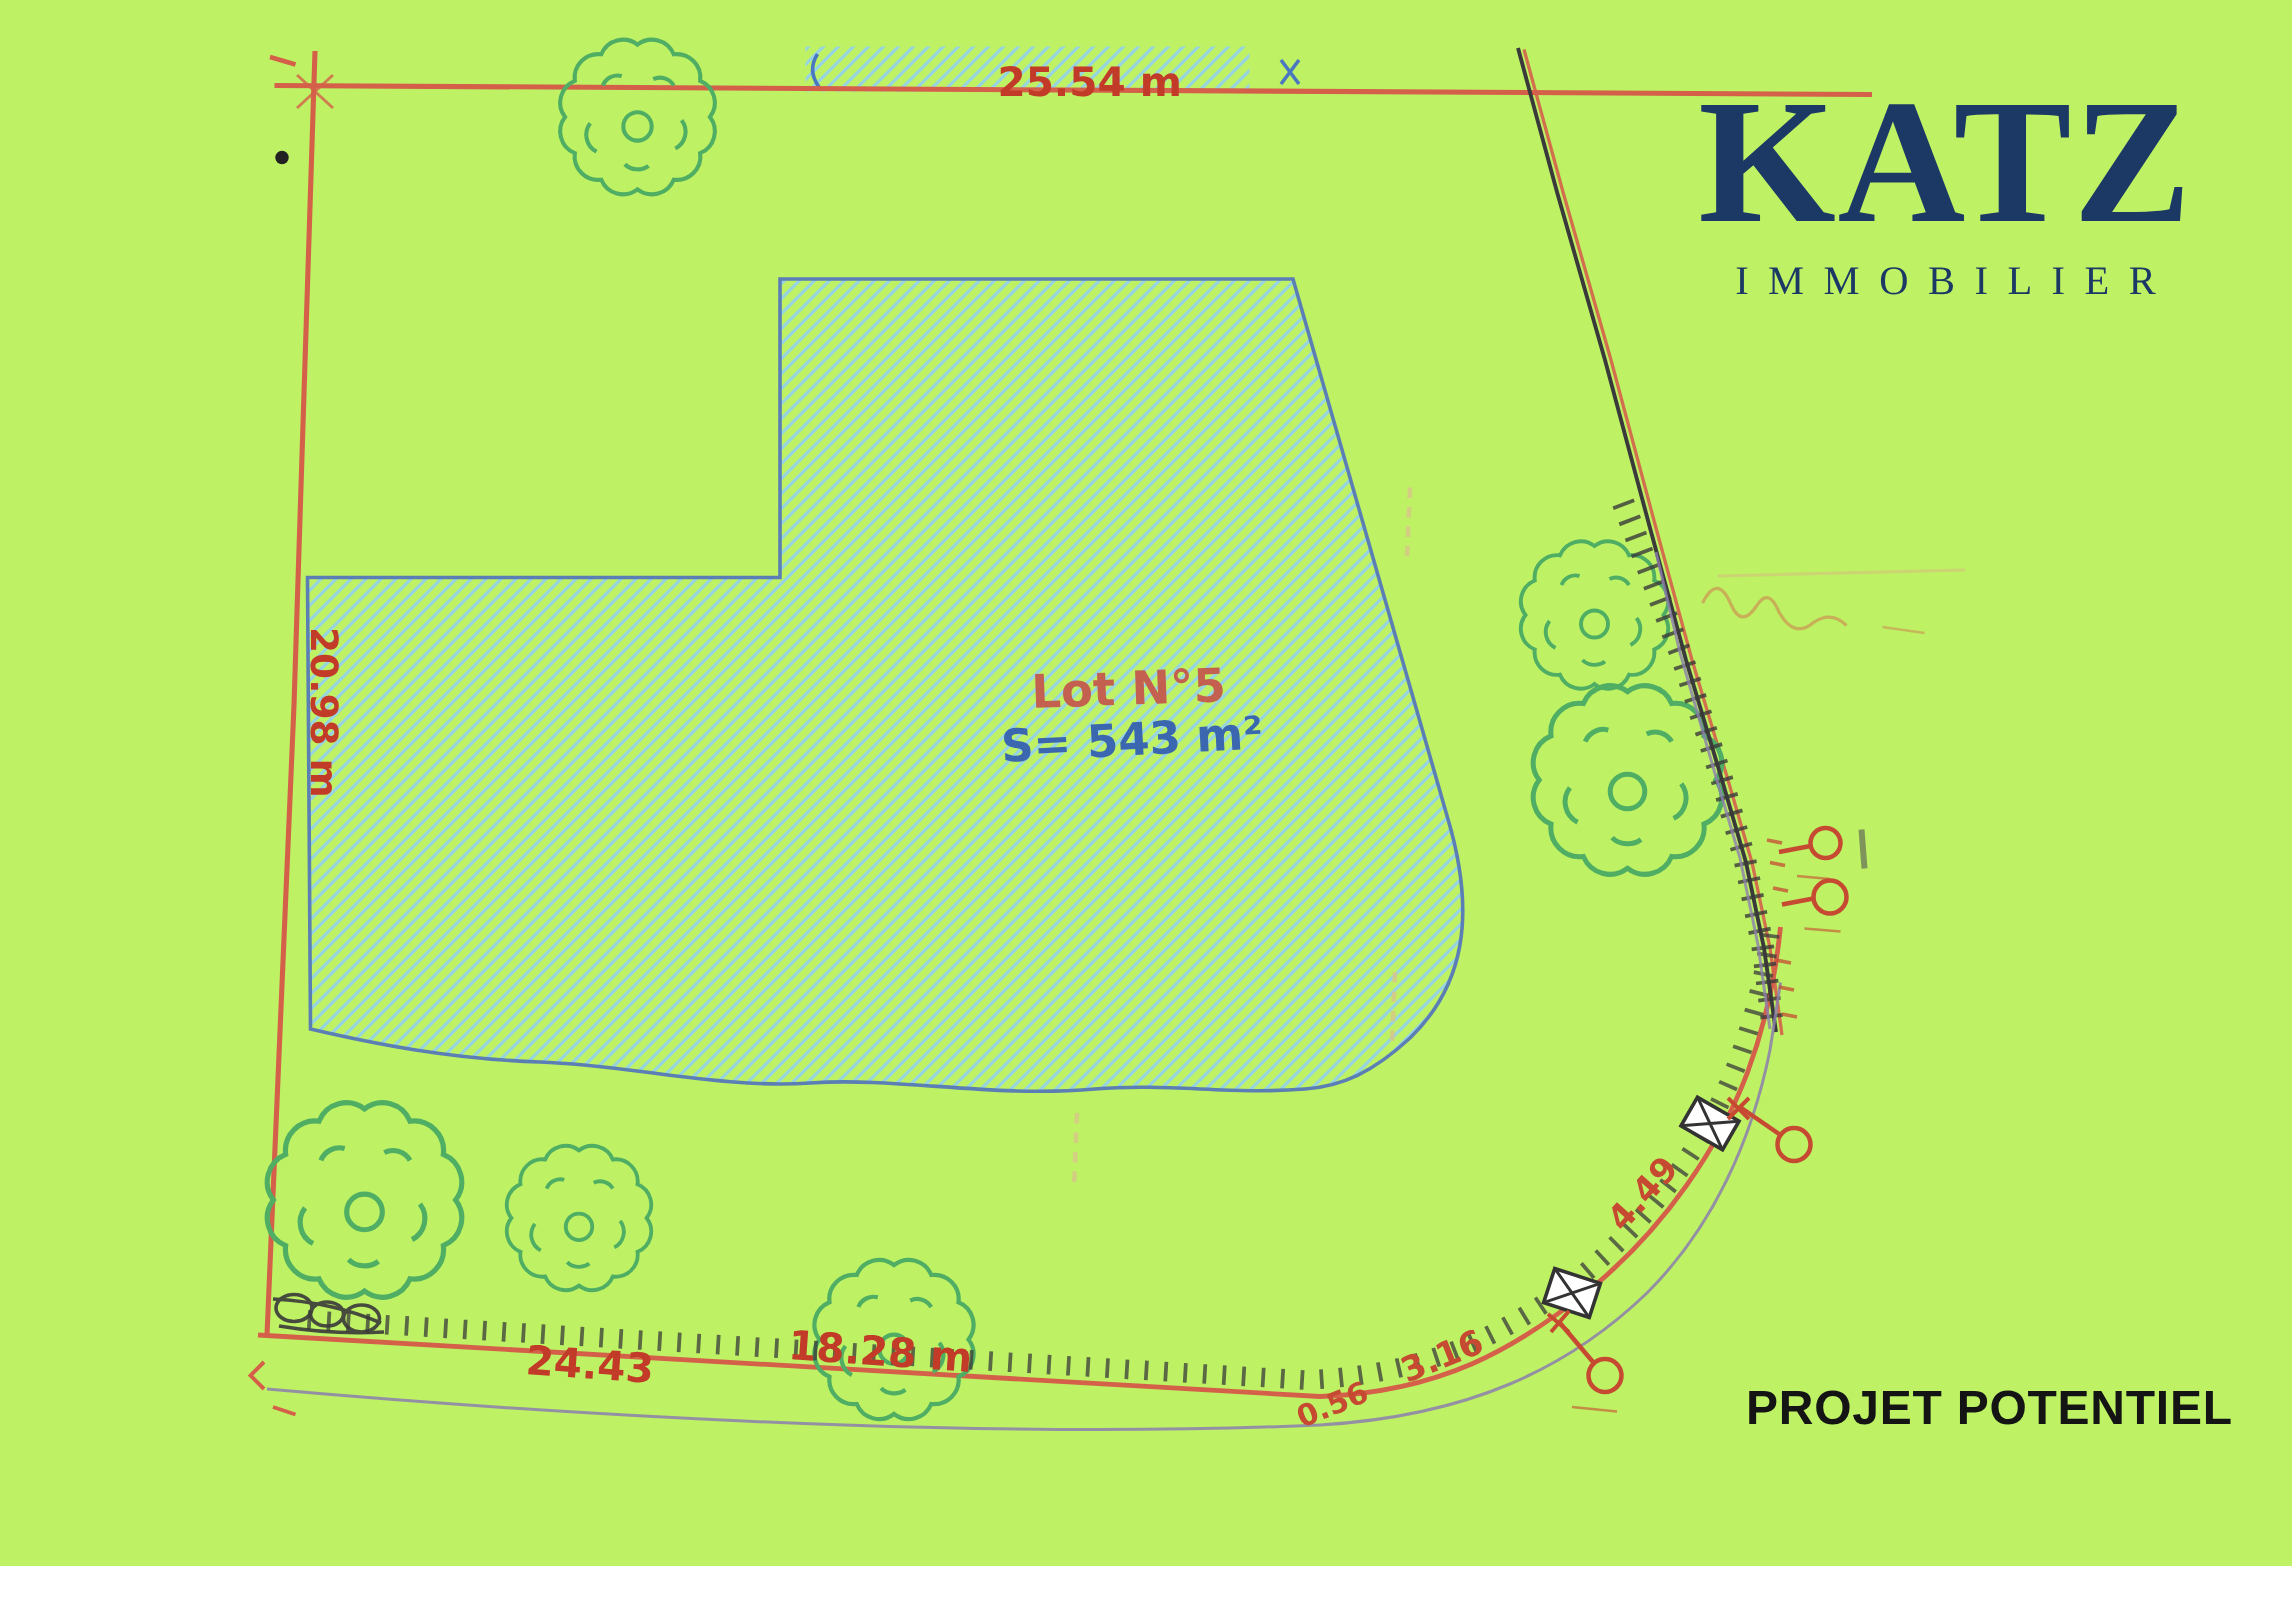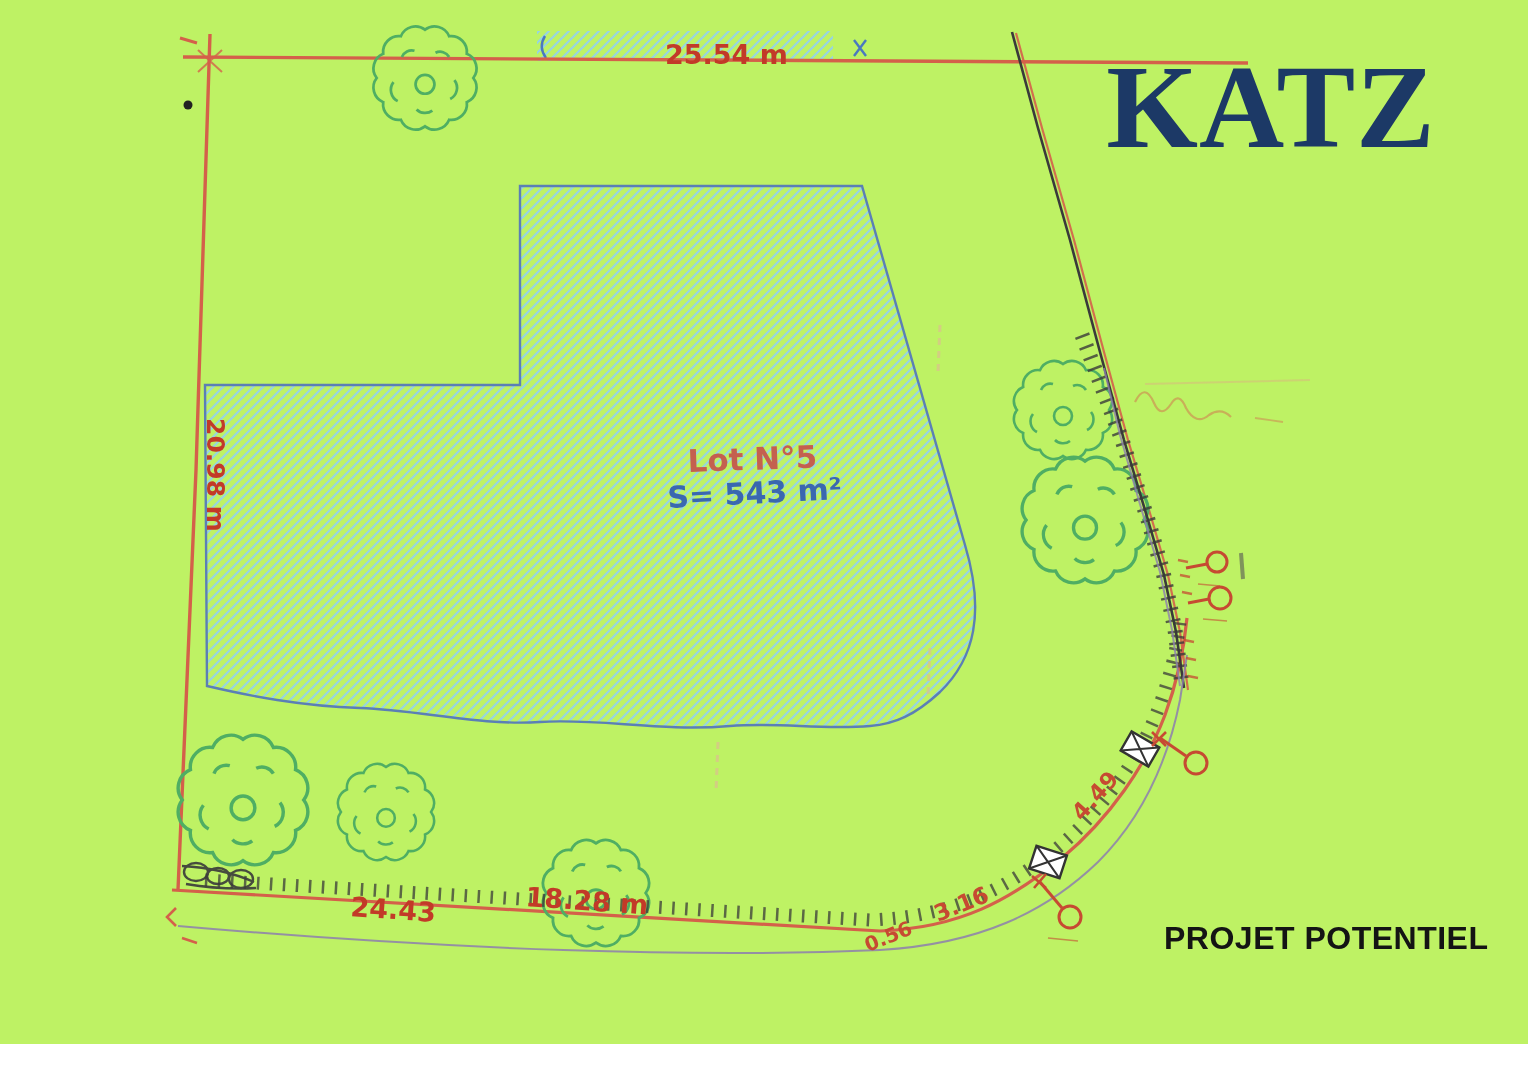--- a/index.html
+++ b/index.html
@@ -1,20 +1,20 @@
 <!DOCTYPE html>
 <html><head>
 <meta charset="utf-8">
 <style>
   html,body{margin:0;padding:0;background:#ffffff;}
   #stage{position:relative;width:1528px;height:1044px;background:#bef264;overflow:hidden;
          font-family:"Liberation Sans",sans-serif;}
   #plan-svg{position:absolute;left:0;top:0;}
   .dim-text{font-family:"DejaVu Sans",sans-serif;font-weight:bold;}
-  #logo{position:absolute;left:1106px;top:52px;width:330px;text-align:center;color:#1c3966;}
+  #logo{position:absolute;left:1132px;top:52px;width:330px;text-align:center;color:#1c3966;}
   #logo .wordmark{font-family:"Liberation Serif",serif;font-weight:bold;font-size:118px;
                   line-height:112px;letter-spacing:1px;}
   #logo .subtext{font-family:"Liberation Serif",serif;font-weight:500;font-size:27px;
                  letter-spacing:13px;margin-top:8px;text-indent:13px;}
   #tagline{position:absolute;left:1164px;top:920px;width:420px;
            font-family:"Liberation Sans",sans-serif;font-weight:bold;font-size:32px;
            letter-spacing:0.5px;color:#141414;}
 </style>
 </head>
 <body>
@@ -150,17 +150,18 @@
       <text class="dim-text" transform="translate(1082,822) rotate(-48)" font-size="23" fill="#c64a32">4.49</text>
       <text class="dim-text" transform="translate(938,922) rotate(-22)" font-size="23" fill="#c64a32">3.16</text>
       <text class="dim-text" transform="translate(868,952) rotate(-22)" font-size="20" fill="#c64a32">0.56</text>
       <text class="dim-text" transform="translate(688,472) rotate(-2)" font-size="31" fill="#c4604f">Lot N°5</text>
       <text class="dim-text" transform="translate(668,508) rotate(-3)" font-size="30" fill="#3a67b0">S= 543 m²</text>
     </g>
   </svg>
 
   <div id="logo">
     <div class="wordmark">KATZ</div>
+    <div class="subtext">IMMOBILIER</div>
   </div>
 
   <div id="tagline">PROJET POTENTIEL</div>
 
 </div>
 
 </body></html>

